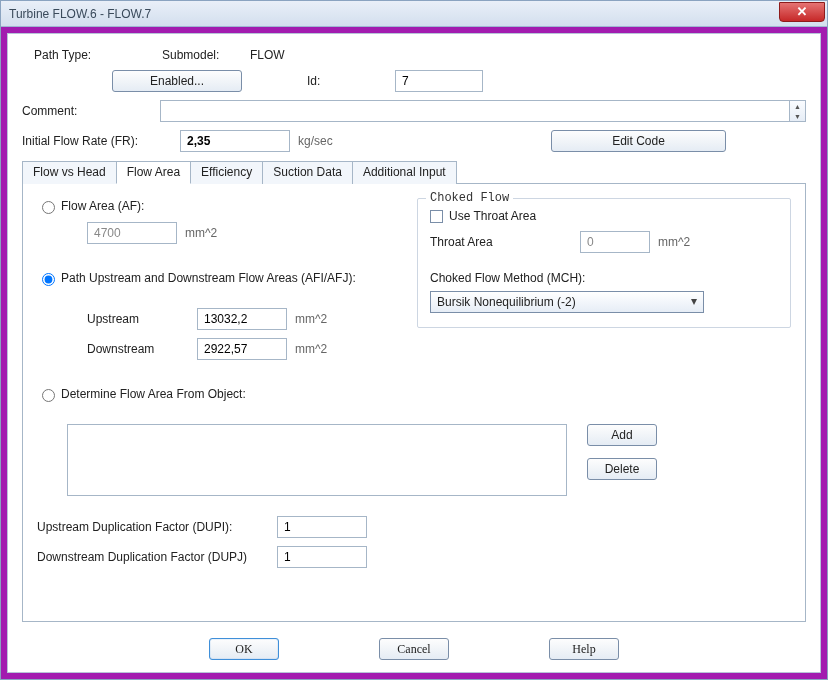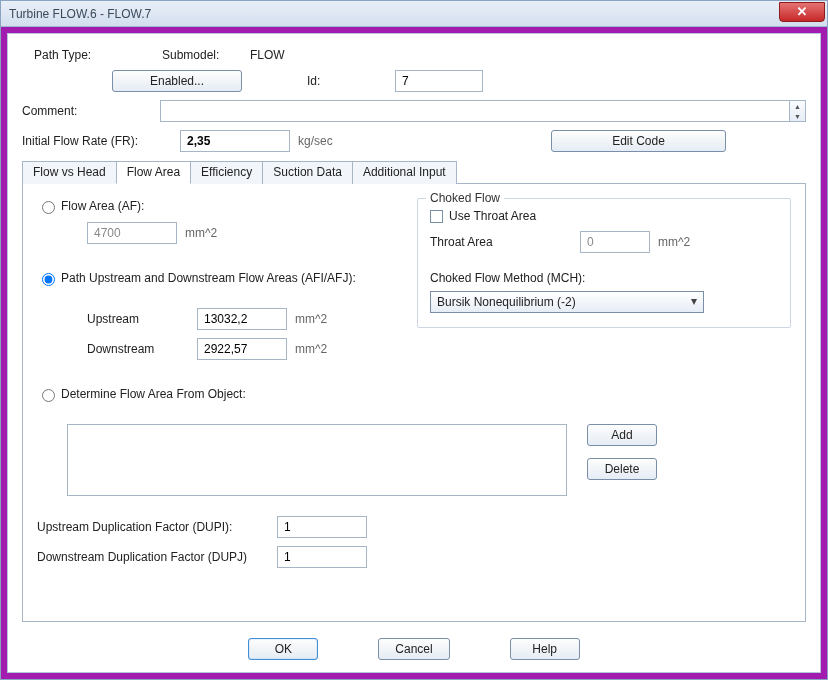--- a/index.html
+++ b/index.html
@@ -152,34 +152,36 @@
     padding: 10px 12px 14px 12px;
     position: relative;
     border-radius: 2px;
   }
   .group-legend {
     position: absolute;
     top: -8px; left: 8px;
     background: #fff;
     padding: 0 4px;
     color: #333;
+    font-family: Liberation Mono, monospace;
   }
 
   .listbox {
     border: 1px solid #a6b6c7;
     background: #fff;
     height: 72px;
     width: 500px;
   }
 
   .footer-buttons {
     position: absolute;
     left: 0; right: 0; bottom: 12px;
     display: flex; justify-content: center;
-    gap: 60px;
+    gap: 100px;
+    font-family: Liberation Serif, serif;
   }
   .checkbox-box { width: 13px; height: 13px; border: 1px solid #7a8ea8; background: #fff; display: inline-block; vertical-align: middle; margin-right: 6px; cursor: pointer; }
 
   .col-left { width: 350px; }
   .col-right { margin-left: 30px; flex: 1; }
 
   .two-col { display: flex; }
 </style>
 </head>
 <body>

